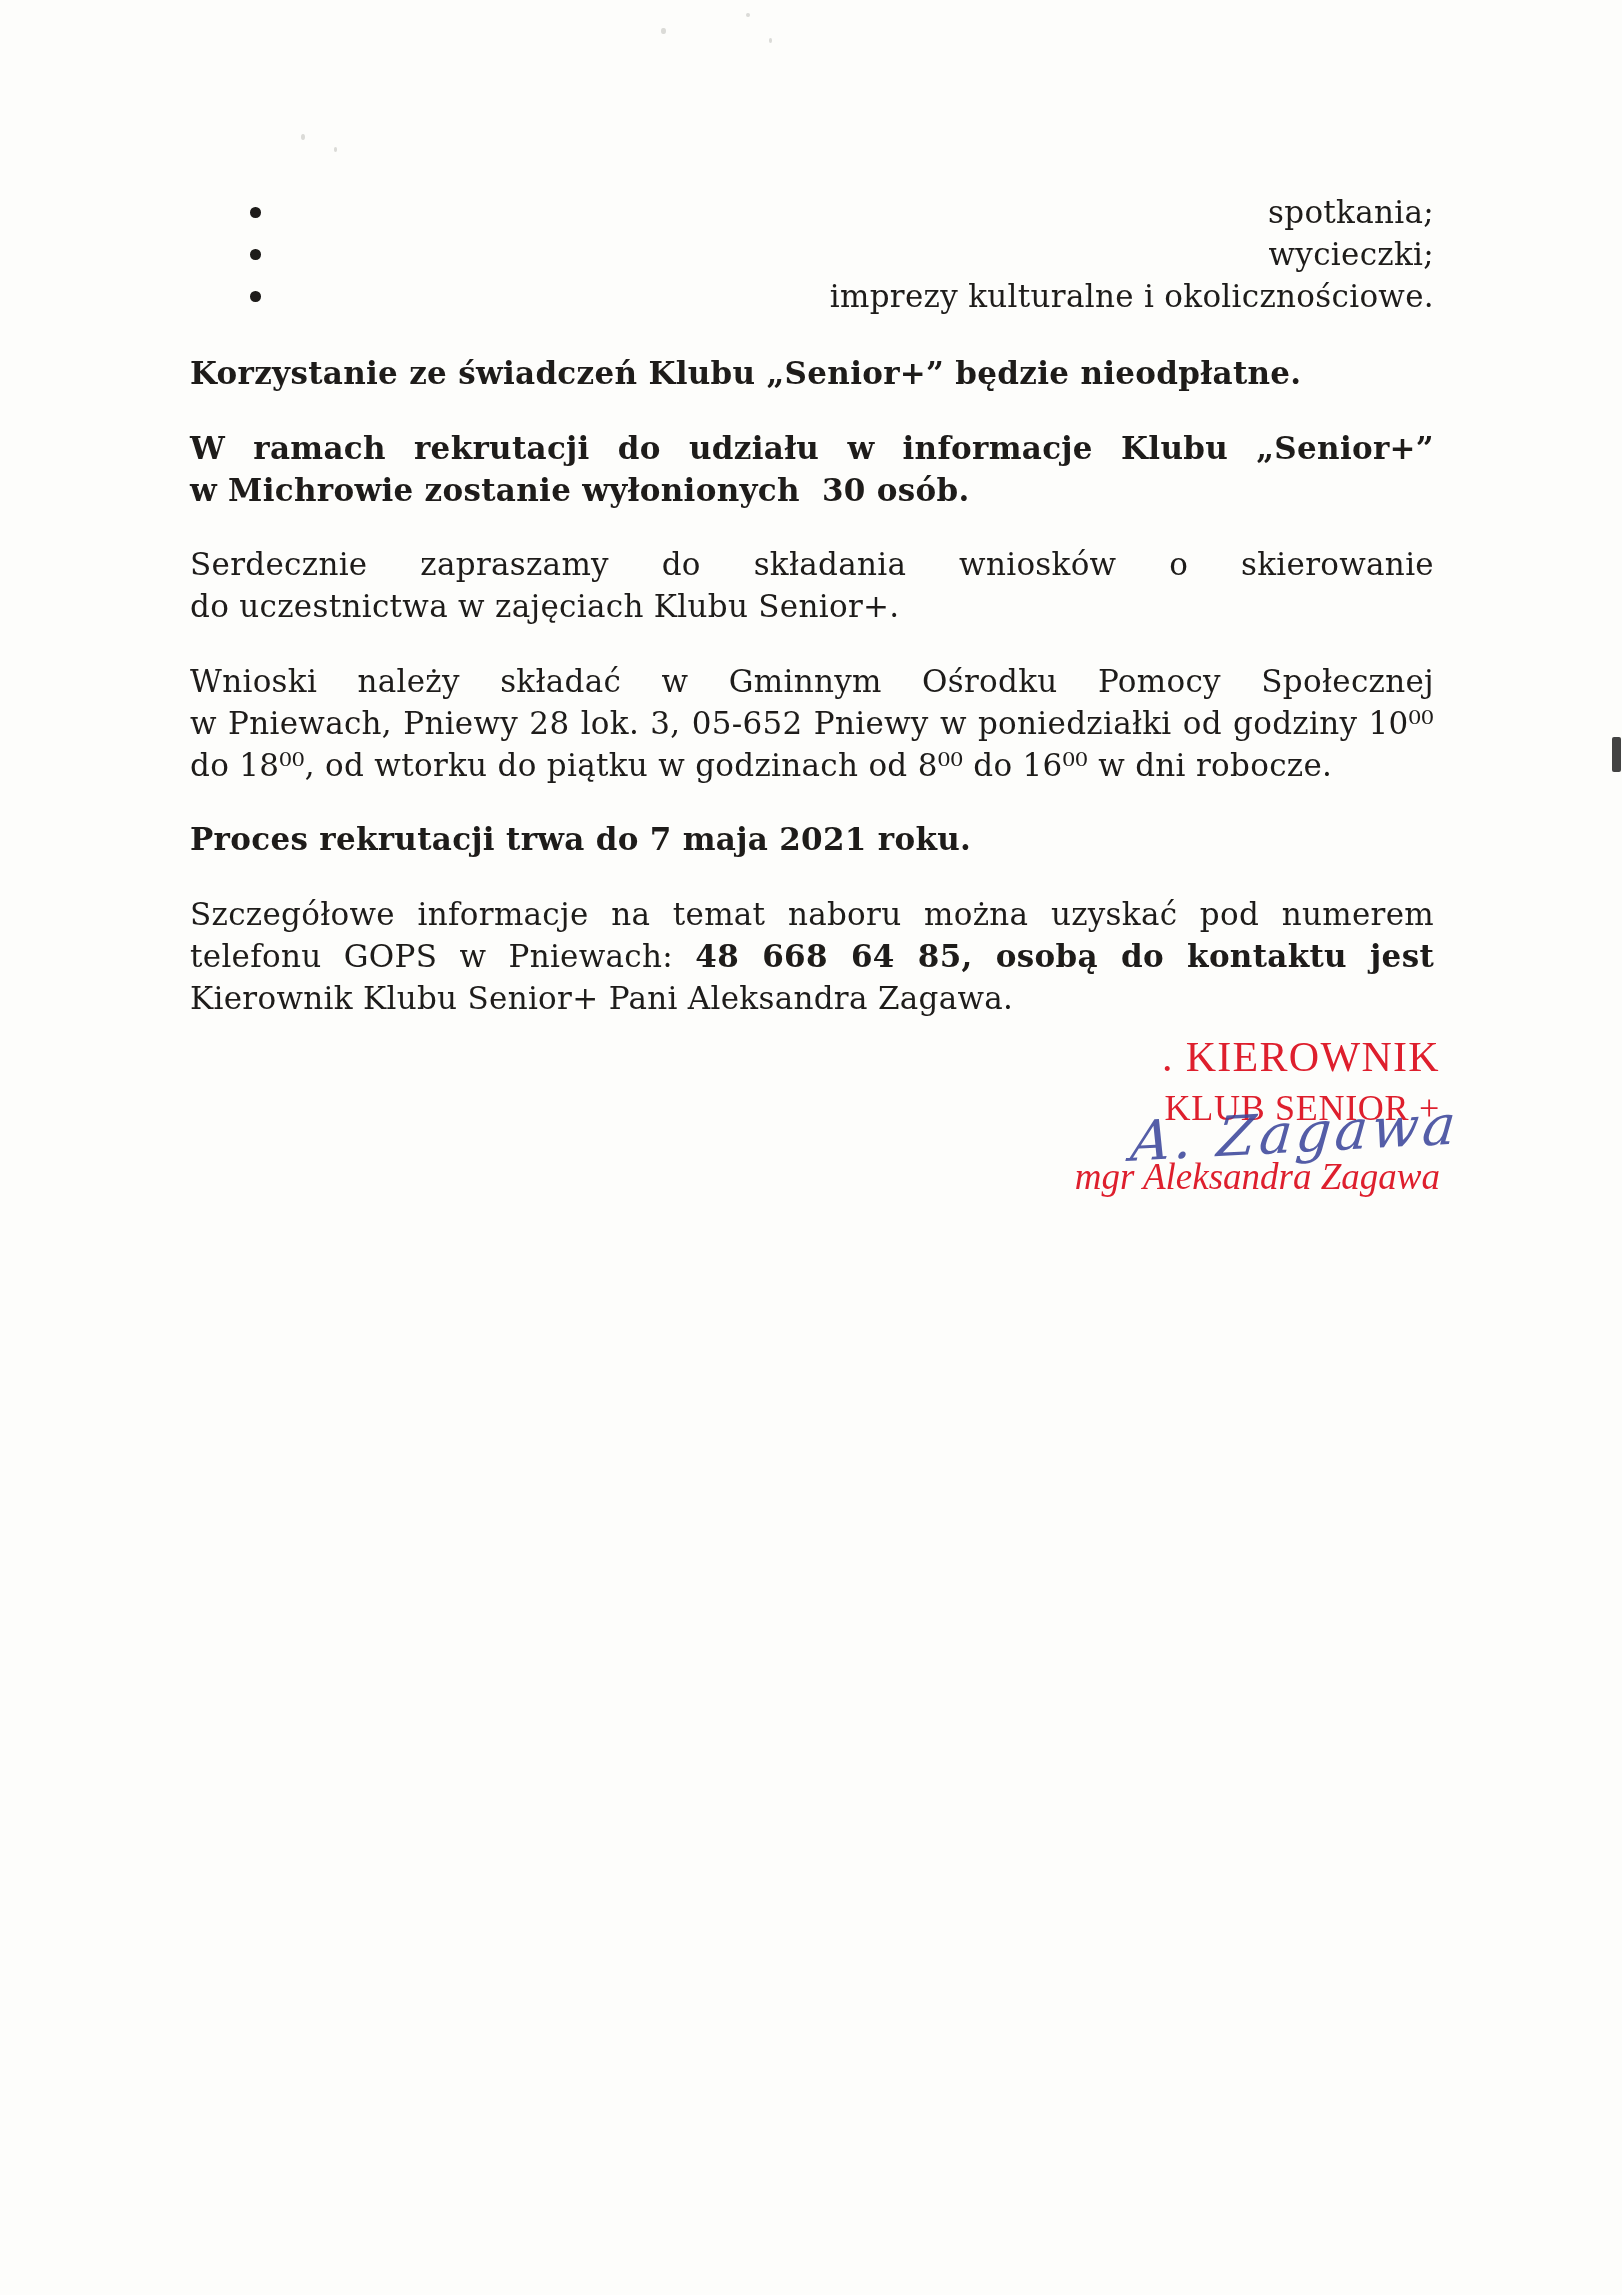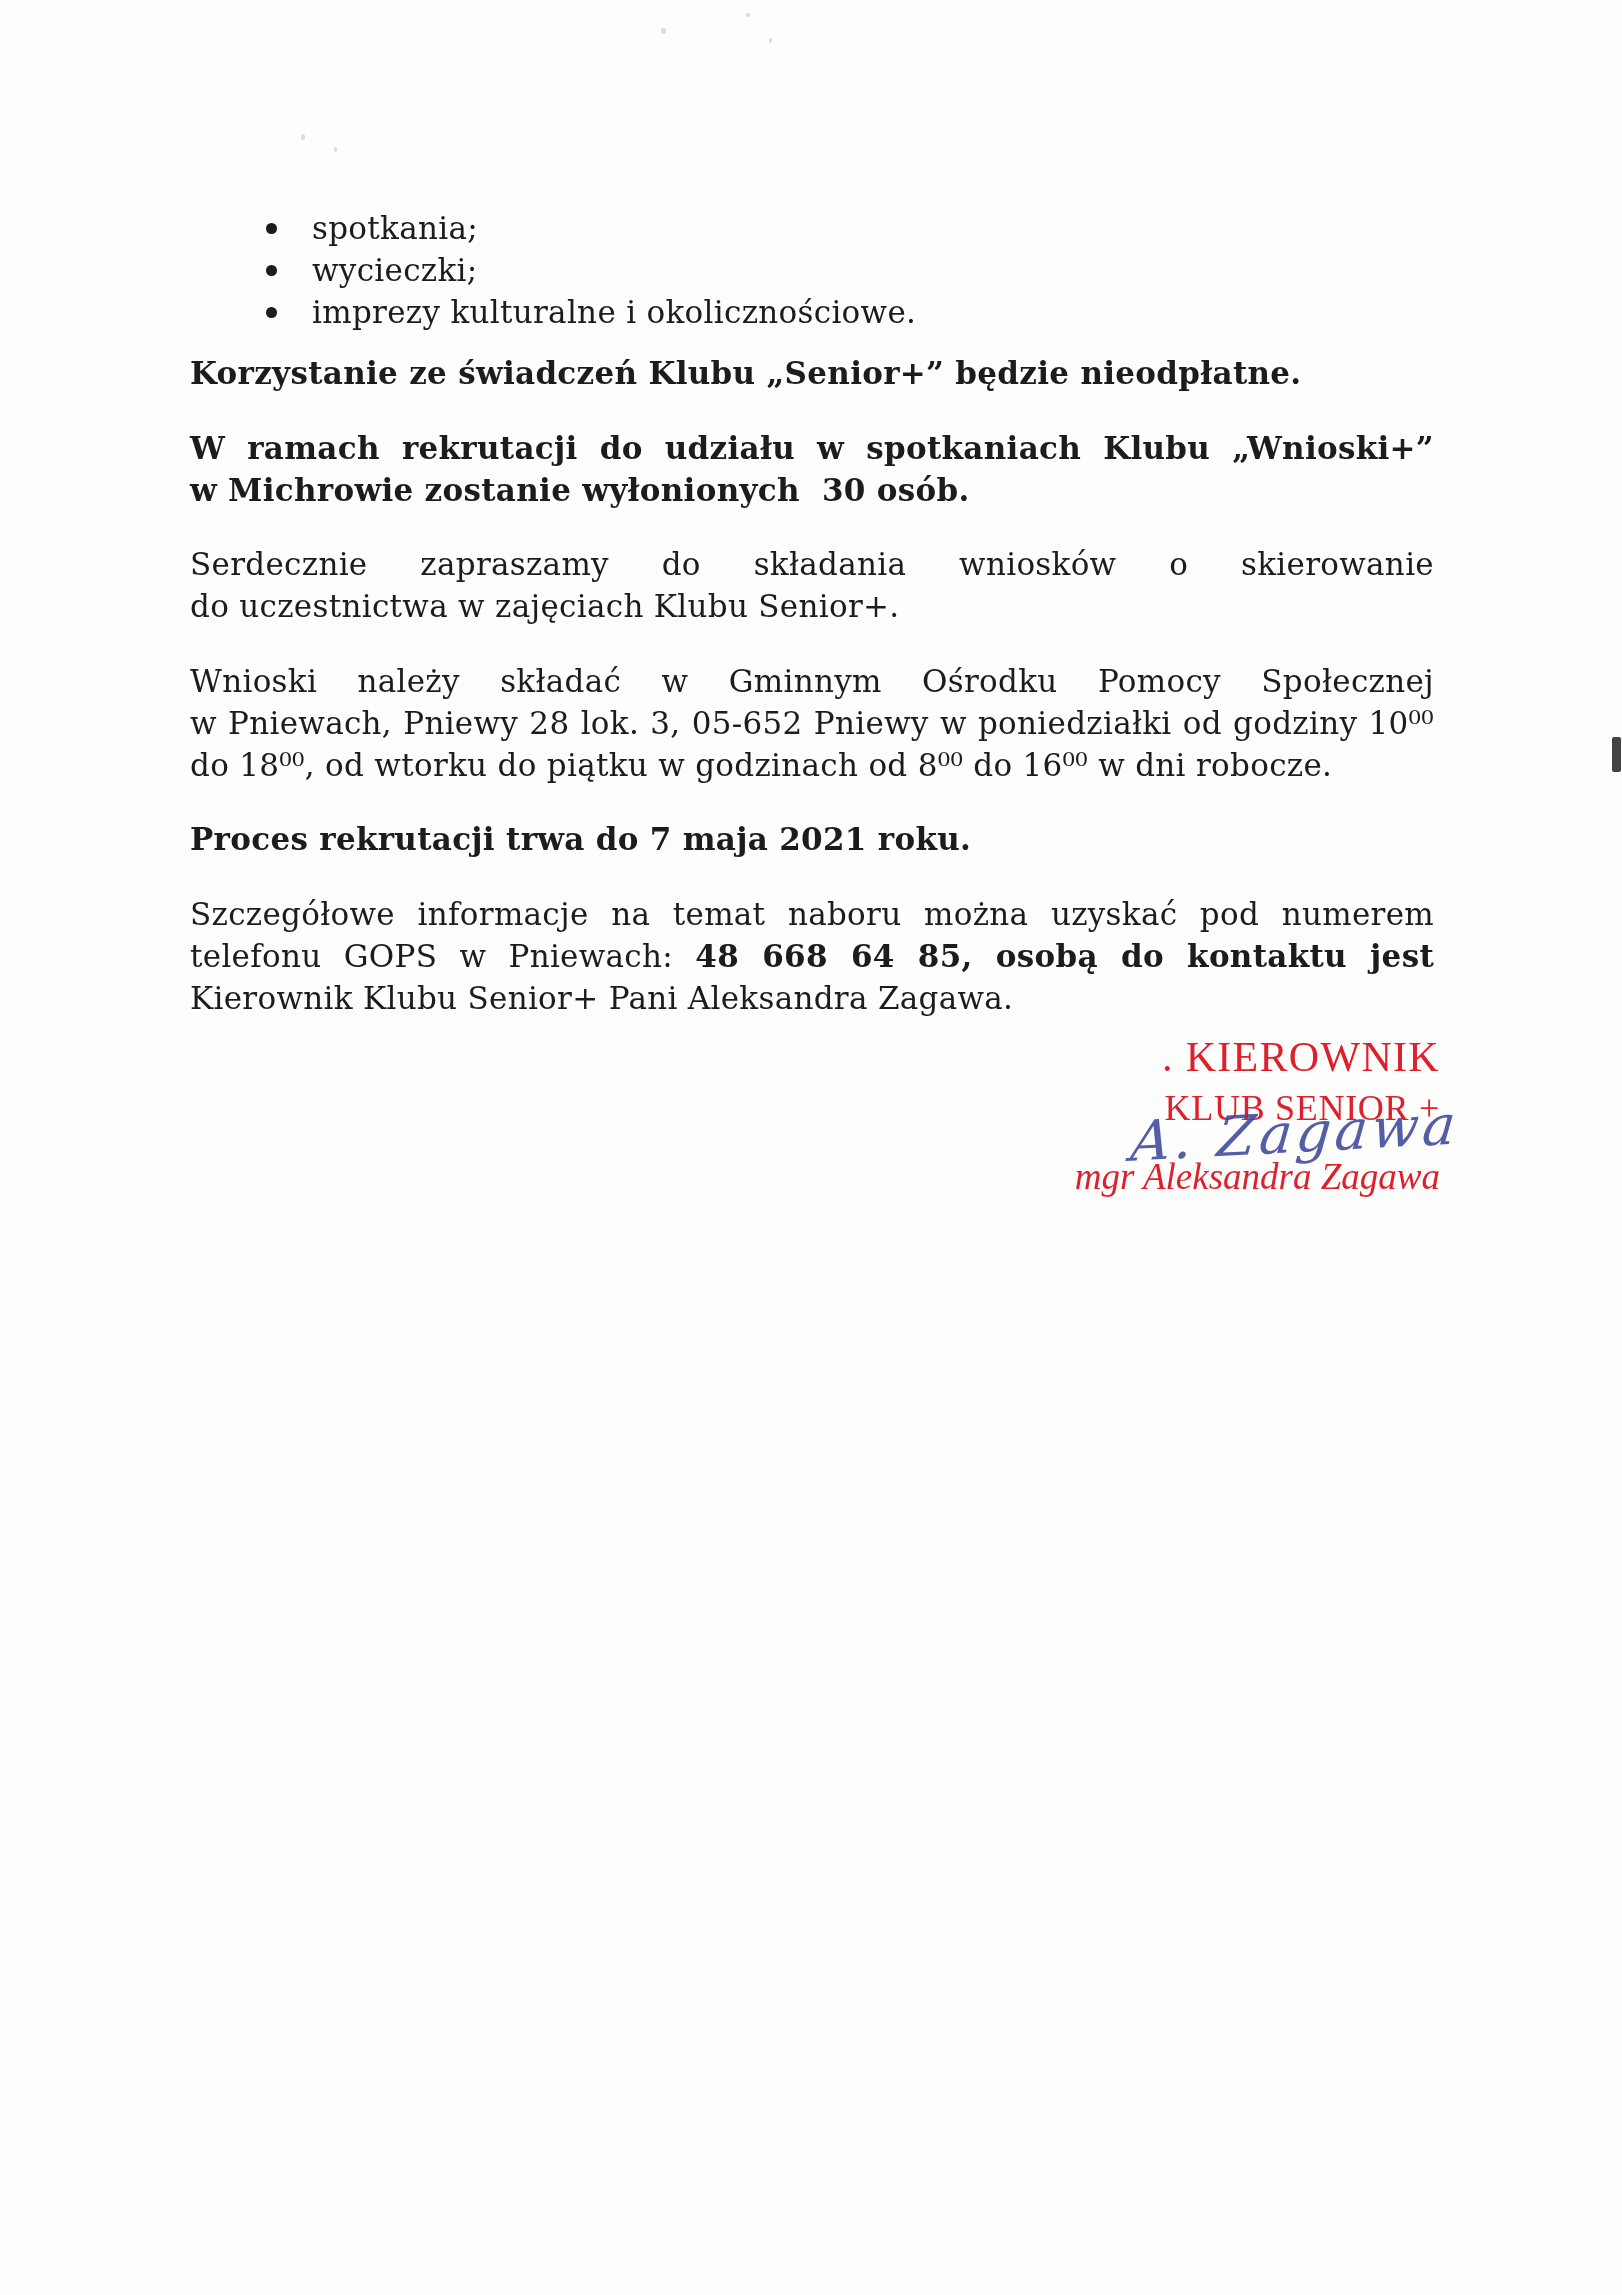--- a/index.html
+++ b/index.html
@@ -31,26 +31,27 @@
   .line.just { text-align: justify; text-align-last: justify; }
   .line.last { text-align: left; white-space: pre-wrap; }
   .line .b { font-weight: bold; }
 
   
   .bullets {
     position: absolute;
     left: 190px;
     top: 191px;
     width: 1244px;
-    margin: 16px;
+    margin: 0;
     padding: 0;
     list-style: none;
     font-size: 31px;
     line-height: 42px;
     letter-spacing: 0.3px;
+    text-align: right;
   }
   .bullet-row { position: relative; padding-left: 106px; }
   .bullet-dot {
     position: absolute;
     left: 60px;
     top: 16.4px;
     width: 10.5px;
     height: 10.5px;
     border-radius: 50%;
     background: #1e1c1a;
@@ -139,21 +140,21 @@
       <span class="bullet-dot"></span>
       <span>imprezy kulturalne i okolicznościowe.</span>
     </li>
   </ul>
 
   <p class="para bold" style="top:352px">
     <span class="line last">Korzystanie ze świadczeń Klubu „Senior+” będzie nieodpłatne.</span>
   </p>
 
   <p class="para bold" style="top:427px">
-    <span class="line just">W ramach rekrutacji do udziału w spotkaniach Klubu „Wnioski+”</span>
+    <span class="line just">W ramach rekrutacji do udziału w informacje Klubu „Senior+”</span>
     <span class="line last">w Michrowie zostanie wyłonionych  30 osób.</span>
   </p>
 
   <p class="para" style="top:543px">
     <span class="line just">Serdecznie zapraszamy do składania wniosków o skierowanie</span>
     <span class="line last">do uczestnictwa w zajęciach Klubu Senior+.</span>
   </p>
 
   <p class="para" style="top:660px">
     <span class="line just">Wnioski należy składać w Gminnym Ośrodku Pomocy Społecznej</span>

